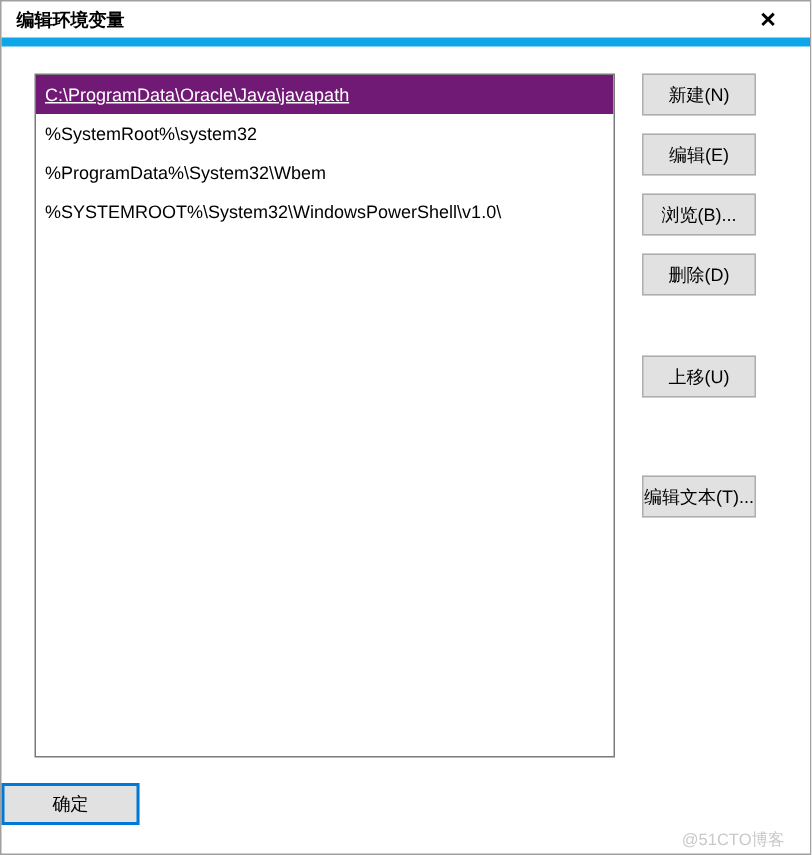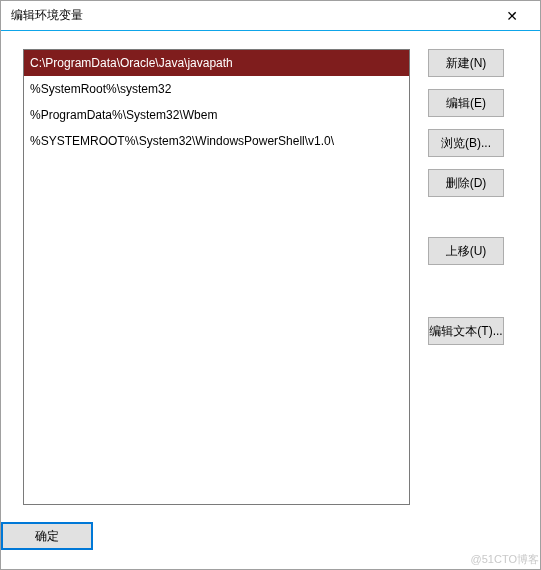--- a/index.html
+++ b/index.html
@@ -1,34 +1,34 @@
 <!DOCTYPE html>
 <html><head>
 <meta charset="utf-8">
 <style>
   * { box-sizing: border-box; font-family: "Microsoft YaHei", "Segoe UI", Tahoma, sans-serif; }
   html, body { margin: 0; padding: 0; }
   body { width: 541px; height: 570px; background: #fff; font-size: 12px; color: #000; position: relative; }
   .dialog { width: 541px; height: 570px; border: 1px solid #a0a0a0; background: #fff; display: flex; flex-direction: column; }
-  .titlebar { height: 30px; display: flex; align-items: center; padding: 0 8px 0 10px; border-bottom: 1px solid #0ea5e9; }
+  .titlebar { height: 30px; display: flex; align-items: center; padding: 0 8px 0 10px; border-bottom: 6px solid #0ea5e9; font-weight: bold; }
   .titlebar .title { flex: 1; font-size: 12px; }
   .titlebar .close { width: 40px; height: 28px; display: flex; align-items: center; justify-content: center; font-size: 14px; cursor: pointer; }
   .content { flex: 1; padding: 18px 16px 10px 22px; display: flex; gap: 18px; }
   .listwrap { flex: 1; }
   .listbox { width: 100%; height: 456px; border: 1px solid #7a7a7a; background: #fff; overflow: auto; }
   .row { padding: 4px 6px; font-size: 12px; white-space: nowrap; line-height: 1.5; }
-  .row.selected { background: #7f1d1d; color: #fff; }
+  .row.selected { background: #701a75; color: #fff; text-decoration: underline; }
   .sidebtns { width: 96px; display: flex; flex-direction: column; }
   .btn { width: 76px; height: 28px; border: 1px solid #adadad; background: #e1e1e1; font-size: 12px; display: flex; align-items: center; justify-content: center; cursor: pointer; }
   .gap-small { height: 12px; }
   .gap-big { height: 40px; }
   .footer { height: 52px; display: flex; align-items: center; gap: 10px; padding: 0 16px 14px 0; }
   .footer .btn { width: 92px; }
   .footer .btn.primary { background: #e1e1e1; border: 2px solid #0078d7; }
-  .watermark { position: absolute; right: 2px; bottom: 3px; font-size: 11px; color: #c9c9c9; pointer-events: none; }
+  .watermark { position: absolute; right: 18px; bottom: 3px; font-size: 11px; color: #c9c9c9; pointer-events: none; }
 </style>
 </head>
 <body>
 
 <div class="dialog">
   <div class="titlebar">
     <div class="title">编辑环境变量</div>
     <div class="close">
       <span>✕</span>
     </div>

